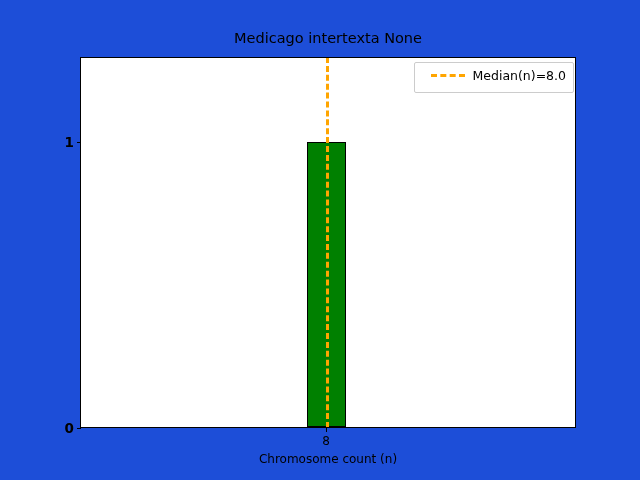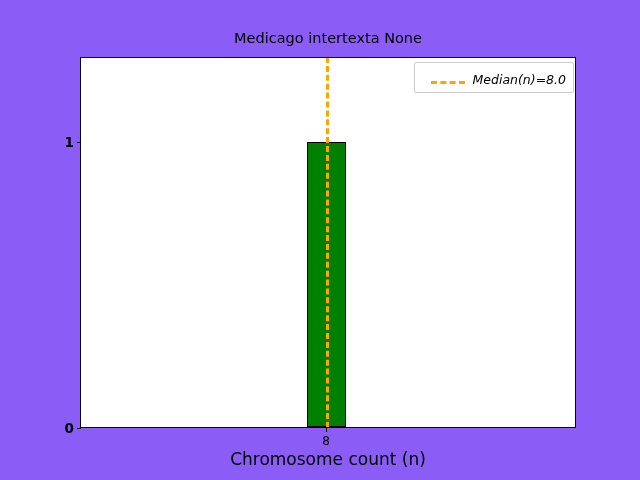--- a/index.html
+++ b/index.html
@@ -12,21 +12,21 @@
     height: 480px;
     overflow: hidden;
     font-family: "DejaVu Sans", sans-serif;
     color: #000000;
   }
 
   #figure {
     position: relative;
     width: 640px;
     height: 480px;
-    background: #8b5cf6;
+    background: #1d4ed8;
   }
 
   
   #chart-title {
     position: absolute;
     left: 80px;
     top: 30px;
     width: 496px;
     text-align: center;
     font-size: 14.5px;
@@ -110,44 +110,43 @@
     white-space: nowrap;
     color: #000000;
   }
 
   #xlabel {
     position: absolute;
     left: 80px;
     top: 452px;
     width: 496px;
     text-align: center;
-    font-size: 17px;
+    font-size: 12px;
     line-height: 15px;
     color: #000000;
     white-space: nowrap;
   }
 
   
   #legend {
     position: absolute;
     left: 333px;
     top: 4px;
     width: 160px;
     border: 1px solid #cccccc;
     border-radius: 2px;
     background: #ffffff;
     box-sizing: border-box;
     padding: 5px 7px 5px 7px;
   }
   .legend-row {
     display: flex;
-    align-items: flex-end;
+    align-items: flex-start;
     justify-content: flex-end;
     height: 19px;
-    font-style: italic;
   }
   .legend-sample {
     width: 34px;
     height: 12px;
     margin-right: 8px;
     flex: 0 0 34px;
     position: relative;
   }
   .legend-sample::before {
     content: "";

